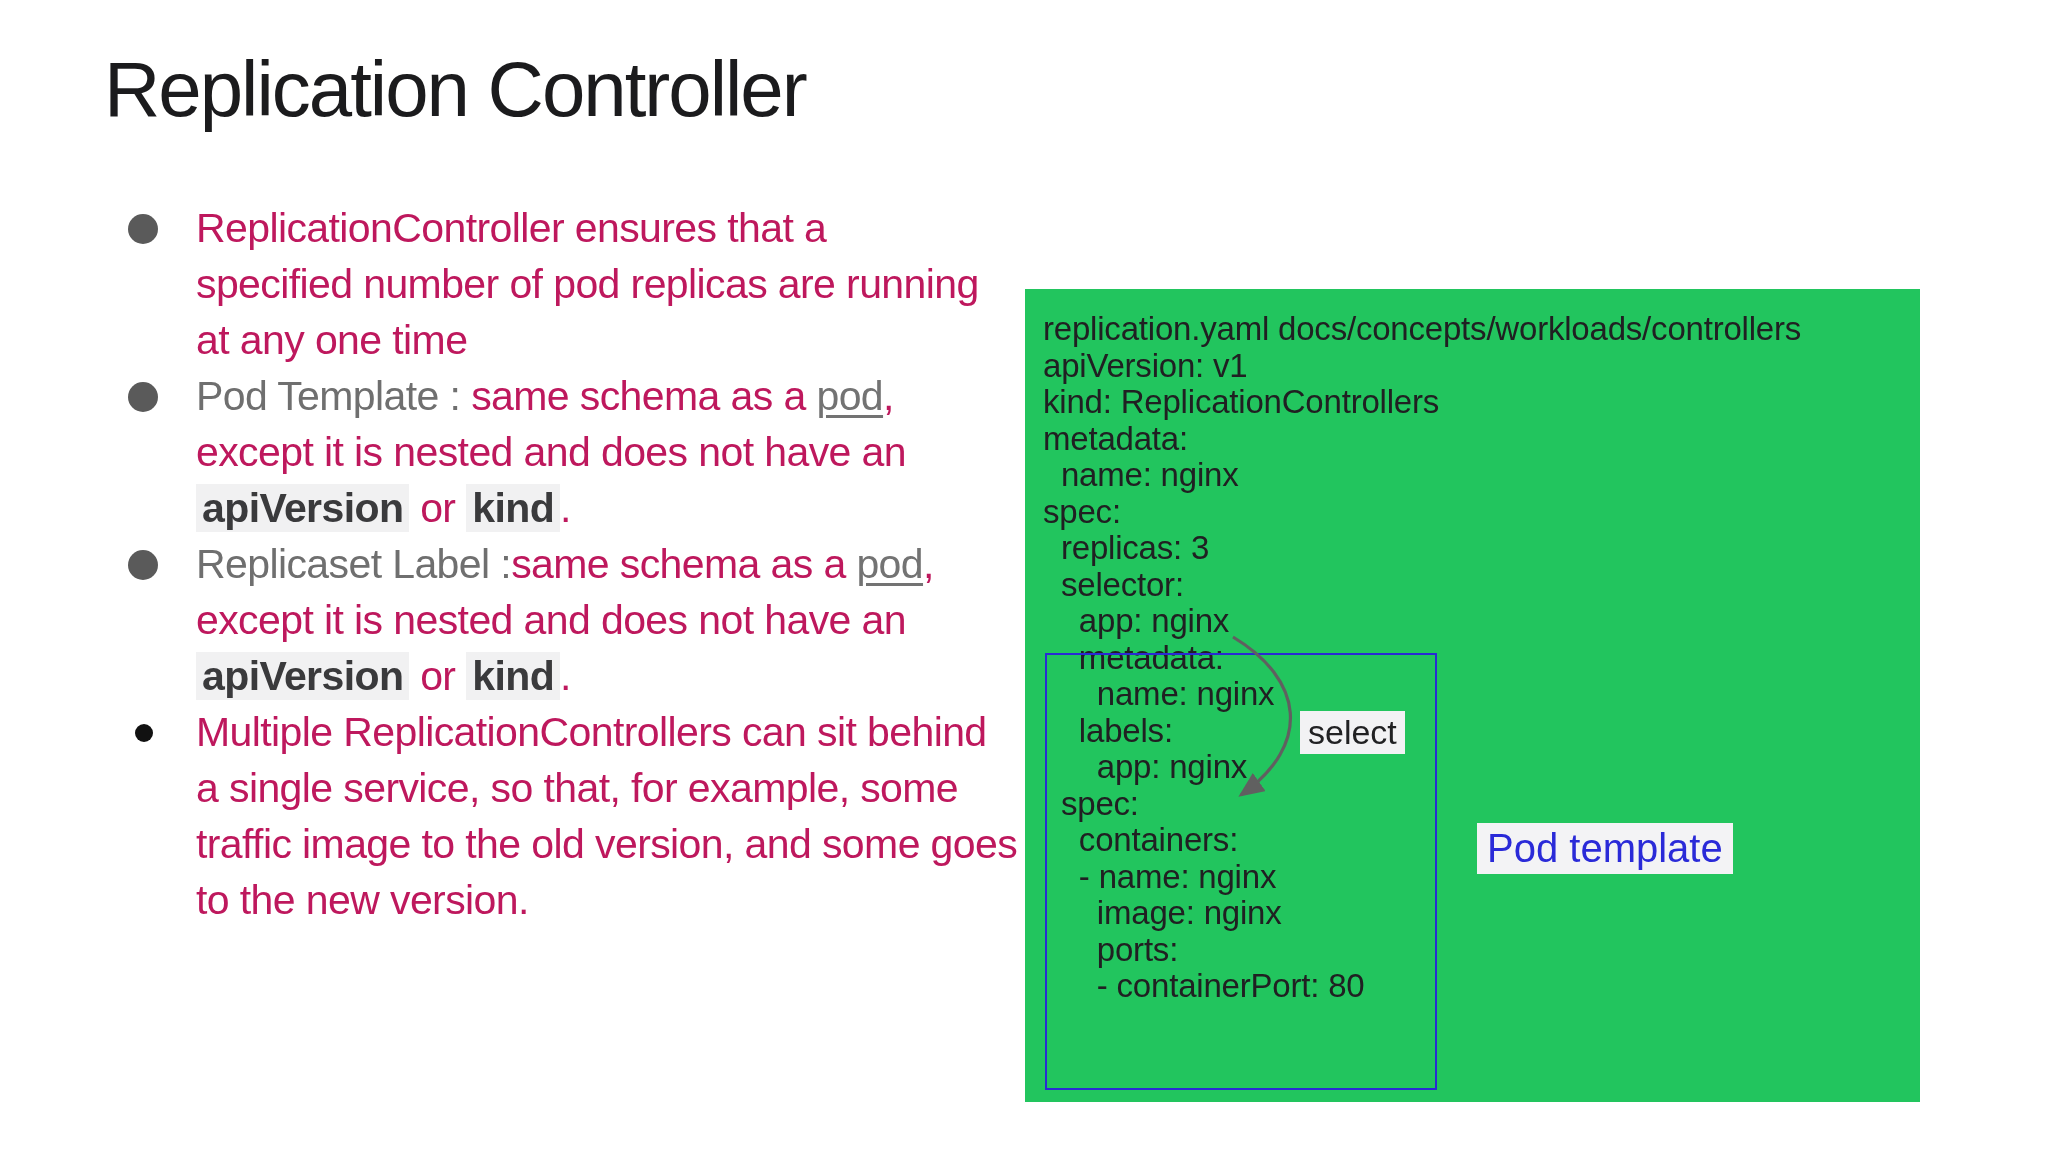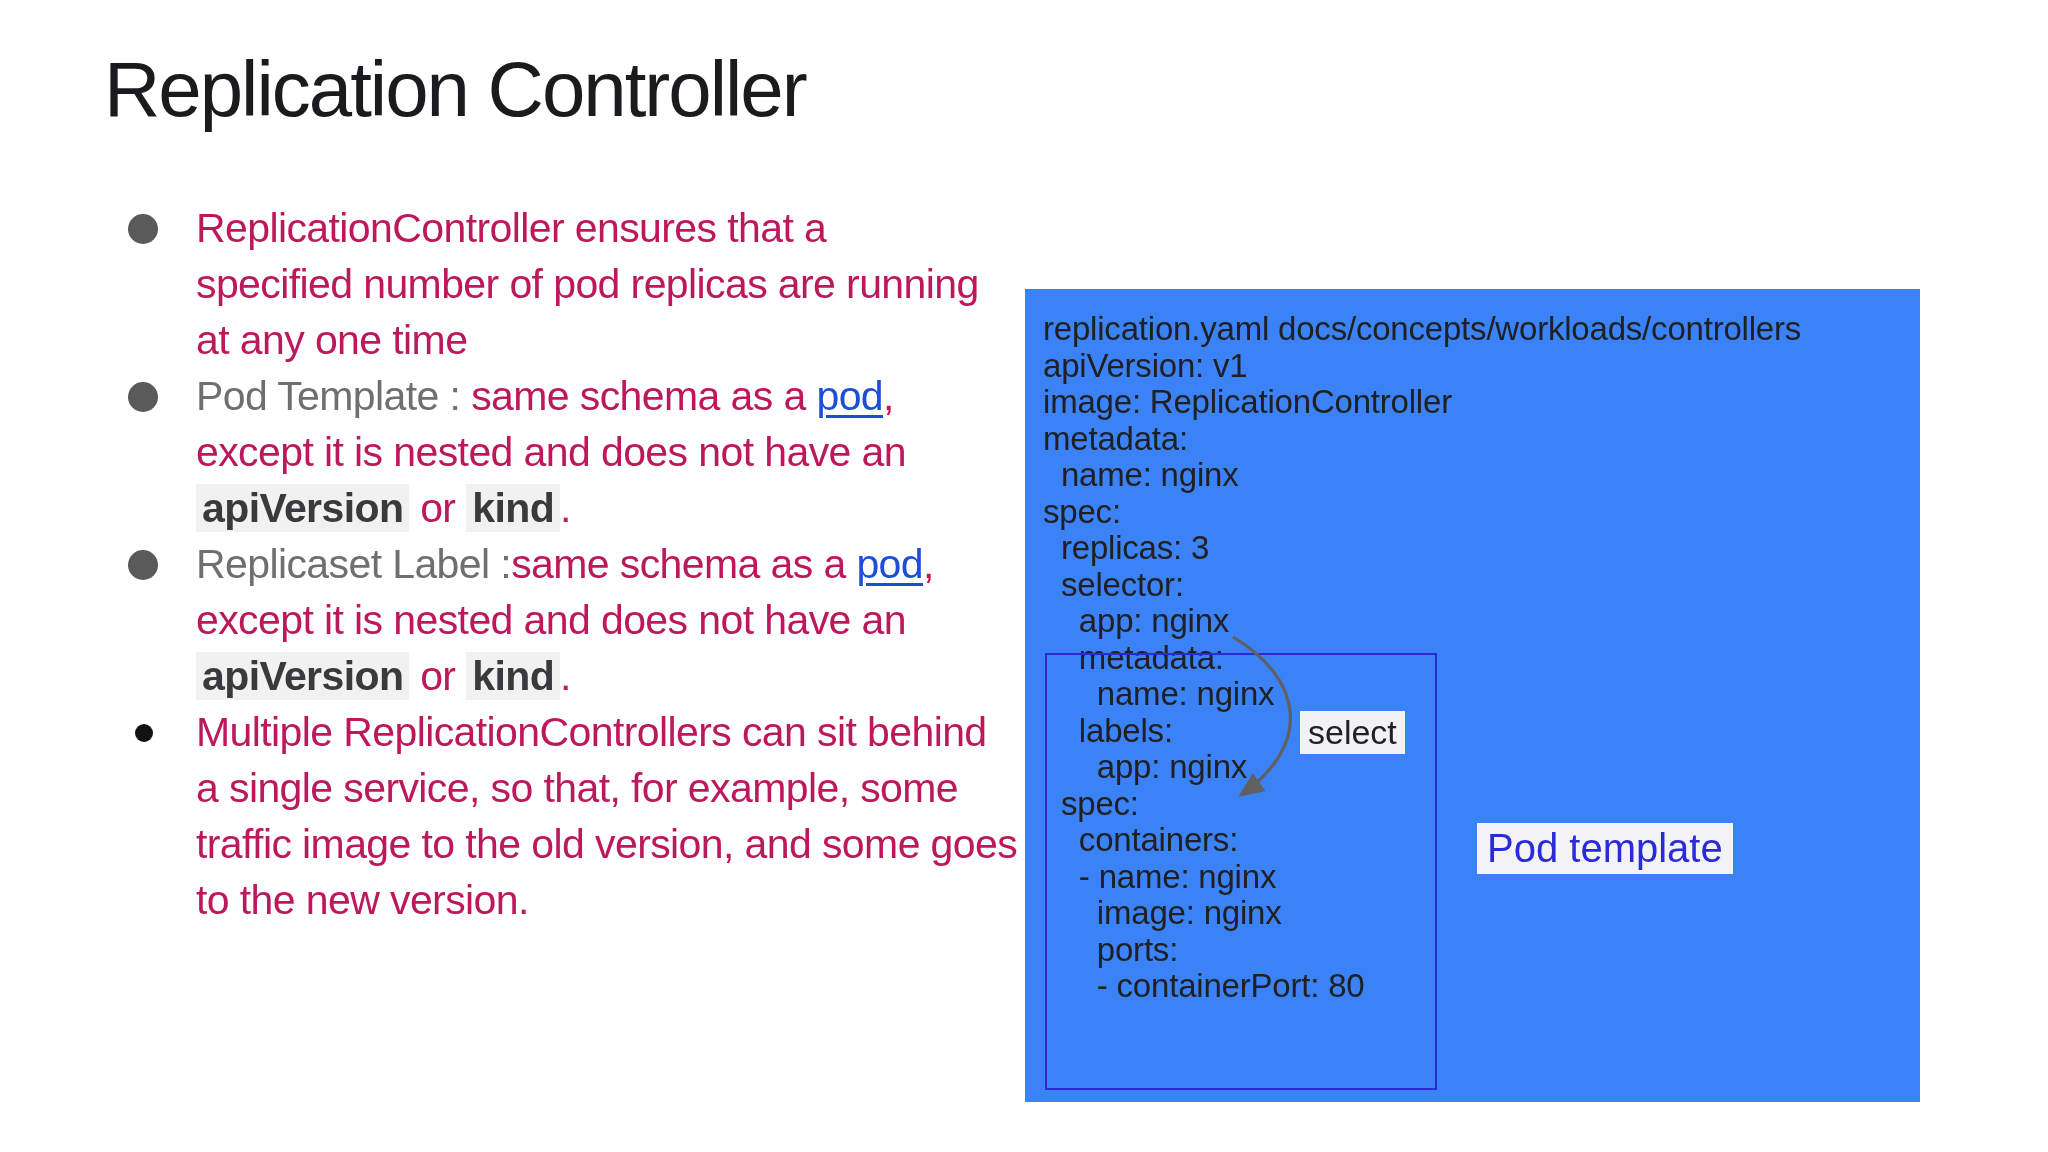--- a/index.html
+++ b/index.html
@@ -10,25 +10,25 @@
          letter-spacing:-2px;color:#1b1b1d;}
 
   
   .bullets{position:absolute;left:128px;top:200px;width:920px;}
   .bullet-item{position:relative;padding-left:68px;}
   .bline{white-space:nowrap;line-height:56px;font-size:41px;letter-spacing:-0.6px;color:#1d1d1f;}
   .marker-large{position:absolute;left:0;top:14px;width:30px;height:30px;border-radius:50%;background:#5a5a5a;}
   .marker-small{position:absolute;left:7px;top:20px;width:18px;height:18px;border-radius:50%;background:#111111;}
   .seg{color:#be185d;}
   .seg-lead{color:#6f6f6f;}
-  .seg-link{color:#1d4ed8;text-decoration:underline;text-decoration-thickness:2.5px;text-underline-offset:5px;cursor:pointer;}
+  .seg-link{color:#737373;text-decoration:underline;text-decoration-thickness:2.5px;text-underline-offset:5px;cursor:pointer;}
   .seg-code{font-weight:700;color:#3a3a3c;background:#f1f1f2;padding:1px 6px;}
 
   
-  .panel{position:absolute;left:1025px;top:289px;width:895px;height:813px;background:#3b82f6;}
+  .panel{position:absolute;left:1025px;top:289px;width:895px;height:813px;background:#22c55e;}
   .code{position:absolute;left:18px;top:22px;font-family:"Liberation Sans", sans-serif;
         font-size:33px;line-height:36.5px;letter-spacing:-0.2px;color:#202022;}
   .cline{white-space:pre;}
   .podbox{position:absolute;left:20px;top:364px;width:392px;height:437px;border:2px solid #2a2ad4;box-sizing:border-box;}
   .arrow{position:absolute;left:0;top:0;pointer-events:none;}
   .select-label{position:absolute;left:275px;top:422px;font-size:34px;color:#212123;background:#f2f2f4;padding:2px 8px;}
   .podtpl-label{position:absolute;left:452px;top:534px;font-size:40px;color:#2a2ad8;background:#f3f3f5;padding:3px 10px;}
 </style>
 </head>
 <body>
@@ -61,21 +61,21 @@
         <div class="bline"><span class="seg">a single service, so that, for example, some</span></div>
         <div class="bline"><span class="seg">traffic image to the old version, and some goes</span></div>
         <div class="bline"><span class="seg">to the new version.</span></div>
       </div>
     </div>
 
   <div class="panel">
     <div class="code" id="code">
         <div class="cline">replication.yaml docs/concepts/workloads/controllers</div>
         <div class="cline">apiVersion: v1</div>
-        <div class="cline">image: ReplicationController</div>
+        <div class="cline">kind: ReplicationControllers</div>
         <div class="cline">metadata:</div>
         <div class="cline">  name: nginx</div>
         <div class="cline">spec:</div>
         <div class="cline">  replicas: 3</div>
         <div class="cline">  selector:</div>
         <div class="cline">    app: nginx</div>
         <div class="cline">    metadata:</div>
         <div class="cline">      name: nginx</div>
         <div class="cline">    labels:</div>
         <div class="cline">      app: nginx</div>

